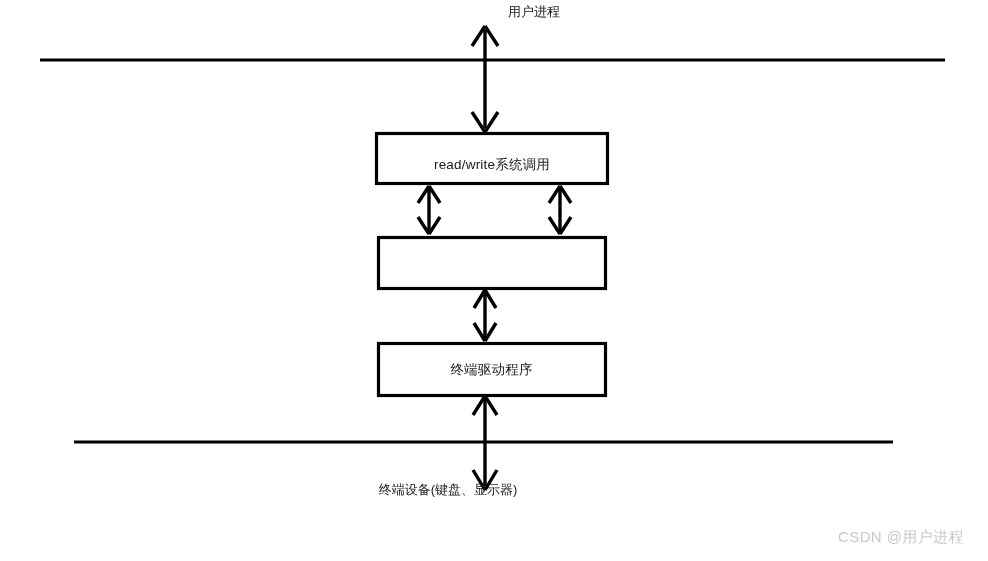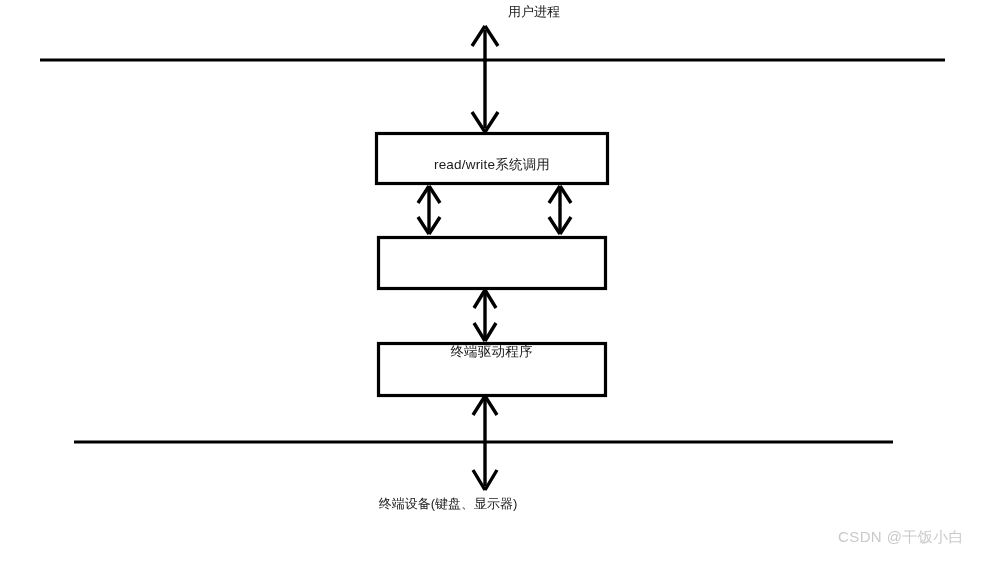--- a/index.html
+++ b/index.html
@@ -43,26 +43,26 @@
     white-space: nowrap;
     letter-spacing: 0.2px;
   }
   #label-user-process {
     left: 0;
     top: 4px;
     width: 988px;
   }
   #label-terminal-device {
     left: 0;
-    top: 496px;
+    top: 482px;
     width: 816px;
   }
   #box1-label { left: 375px; top: 132px; width: 234px; height: 66px; }
   #box2-label { left: 377px; top: 236px; width: 229px; height: 54px; }
-  #box3-label { left: 377px; top: 324px; width: 229px; height: 55px; }
+  #box3-label { left: 377px; top: 342px; width: 229px; height: 55px; }
   #watermark {
     position: absolute;
     left: 838px;
     top: 528px;
     font-size: 15px;
     color: #c9c9c9;
     white-space: nowrap;
     letter-spacing: 0.4px;
   }
 </style>
@@ -129,15 +129,15 @@
 
   <div class="lbl" id="label-user-process">用户进程</div>
 
   <div class="box-label" id="box1-label">read/write系统调用</div>
 
 
   <div class="box-label" id="box3-label">终端驱动程序</div>
 
   <div class="lbl" id="label-terminal-device">终端设备(键盘、显示器)</div>
 
-  <div id="watermark">CSDN @干饭小白</div>
+  <div id="watermark">CSDN @用户进程</div>
 
 </div>
 
 </body></html>

